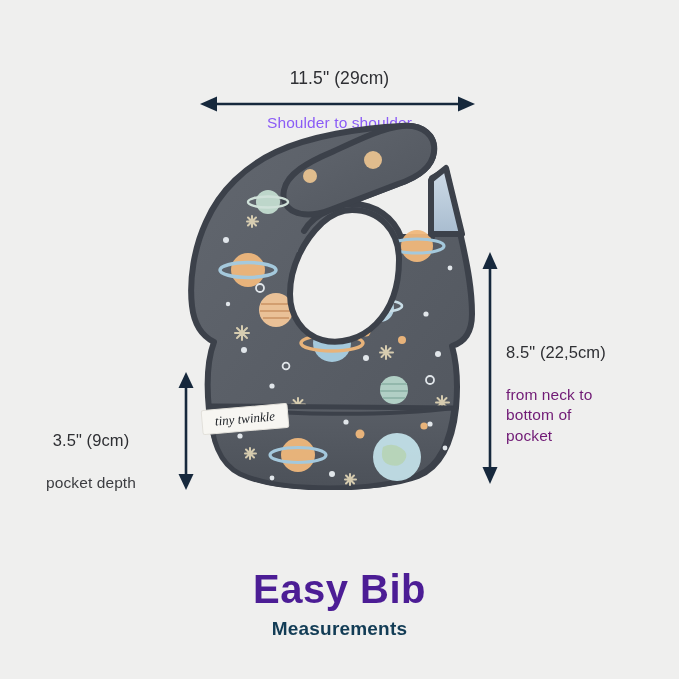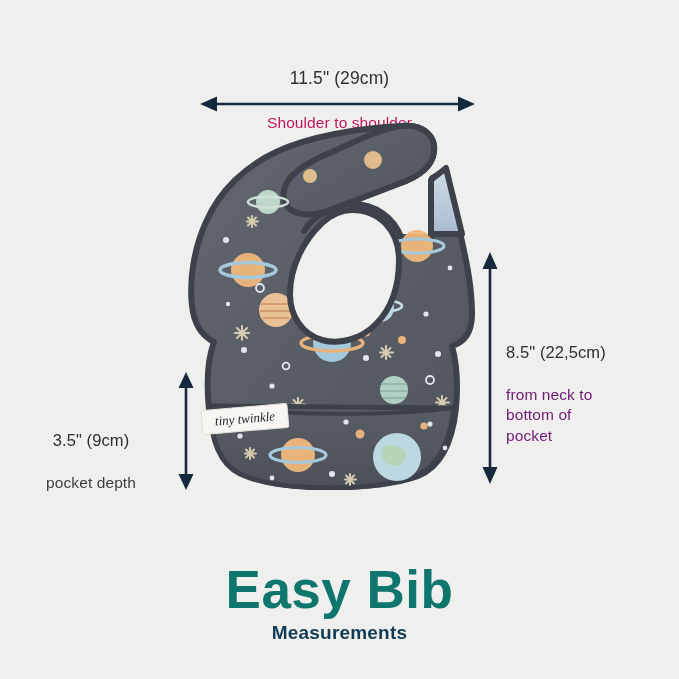--- a/index.html
+++ b/index.html
@@ -35,21 +35,21 @@
     text-align: center;
   }
   #top-dim-label .val {
     display: block;
     font-size: 17.5px;
     color: #2e2f33;
   }
   #top-dim-label .sub {
     display: block;
     font-size: 15.5px;
-    color: #be185d;
+    color: #8b5cf6;
     margin-top: 2px;
   }
 
   #right-dim-label {
     left: 506px;
     top: 322px;
     width: 160px;
     font-size: 15.5px;
   }
   #right-dim-label .val {
@@ -97,26 +97,26 @@
 
   
   #title-block {
     position: absolute;
     left: 0;
     top: 560px;
     width: 679px;
     text-align: center;
   }
   #product-title {
-    font-size: 53px;
+    font-size: 40px;
     font-weight: bold;
-    color: #0f766e;
+    color: #4c1d95;
     letter-spacing: .5px;
     line-height: 1.05;
-    margin: 2px;
+    margin: 8px;
   }
   #product-subtitle {
     font-size: 19px;
     font-weight: bold;
     color: #123c55;
     letter-spacing: .2px;
     margin: 4px 0 0 0;
   }
 </style>
 </head>

